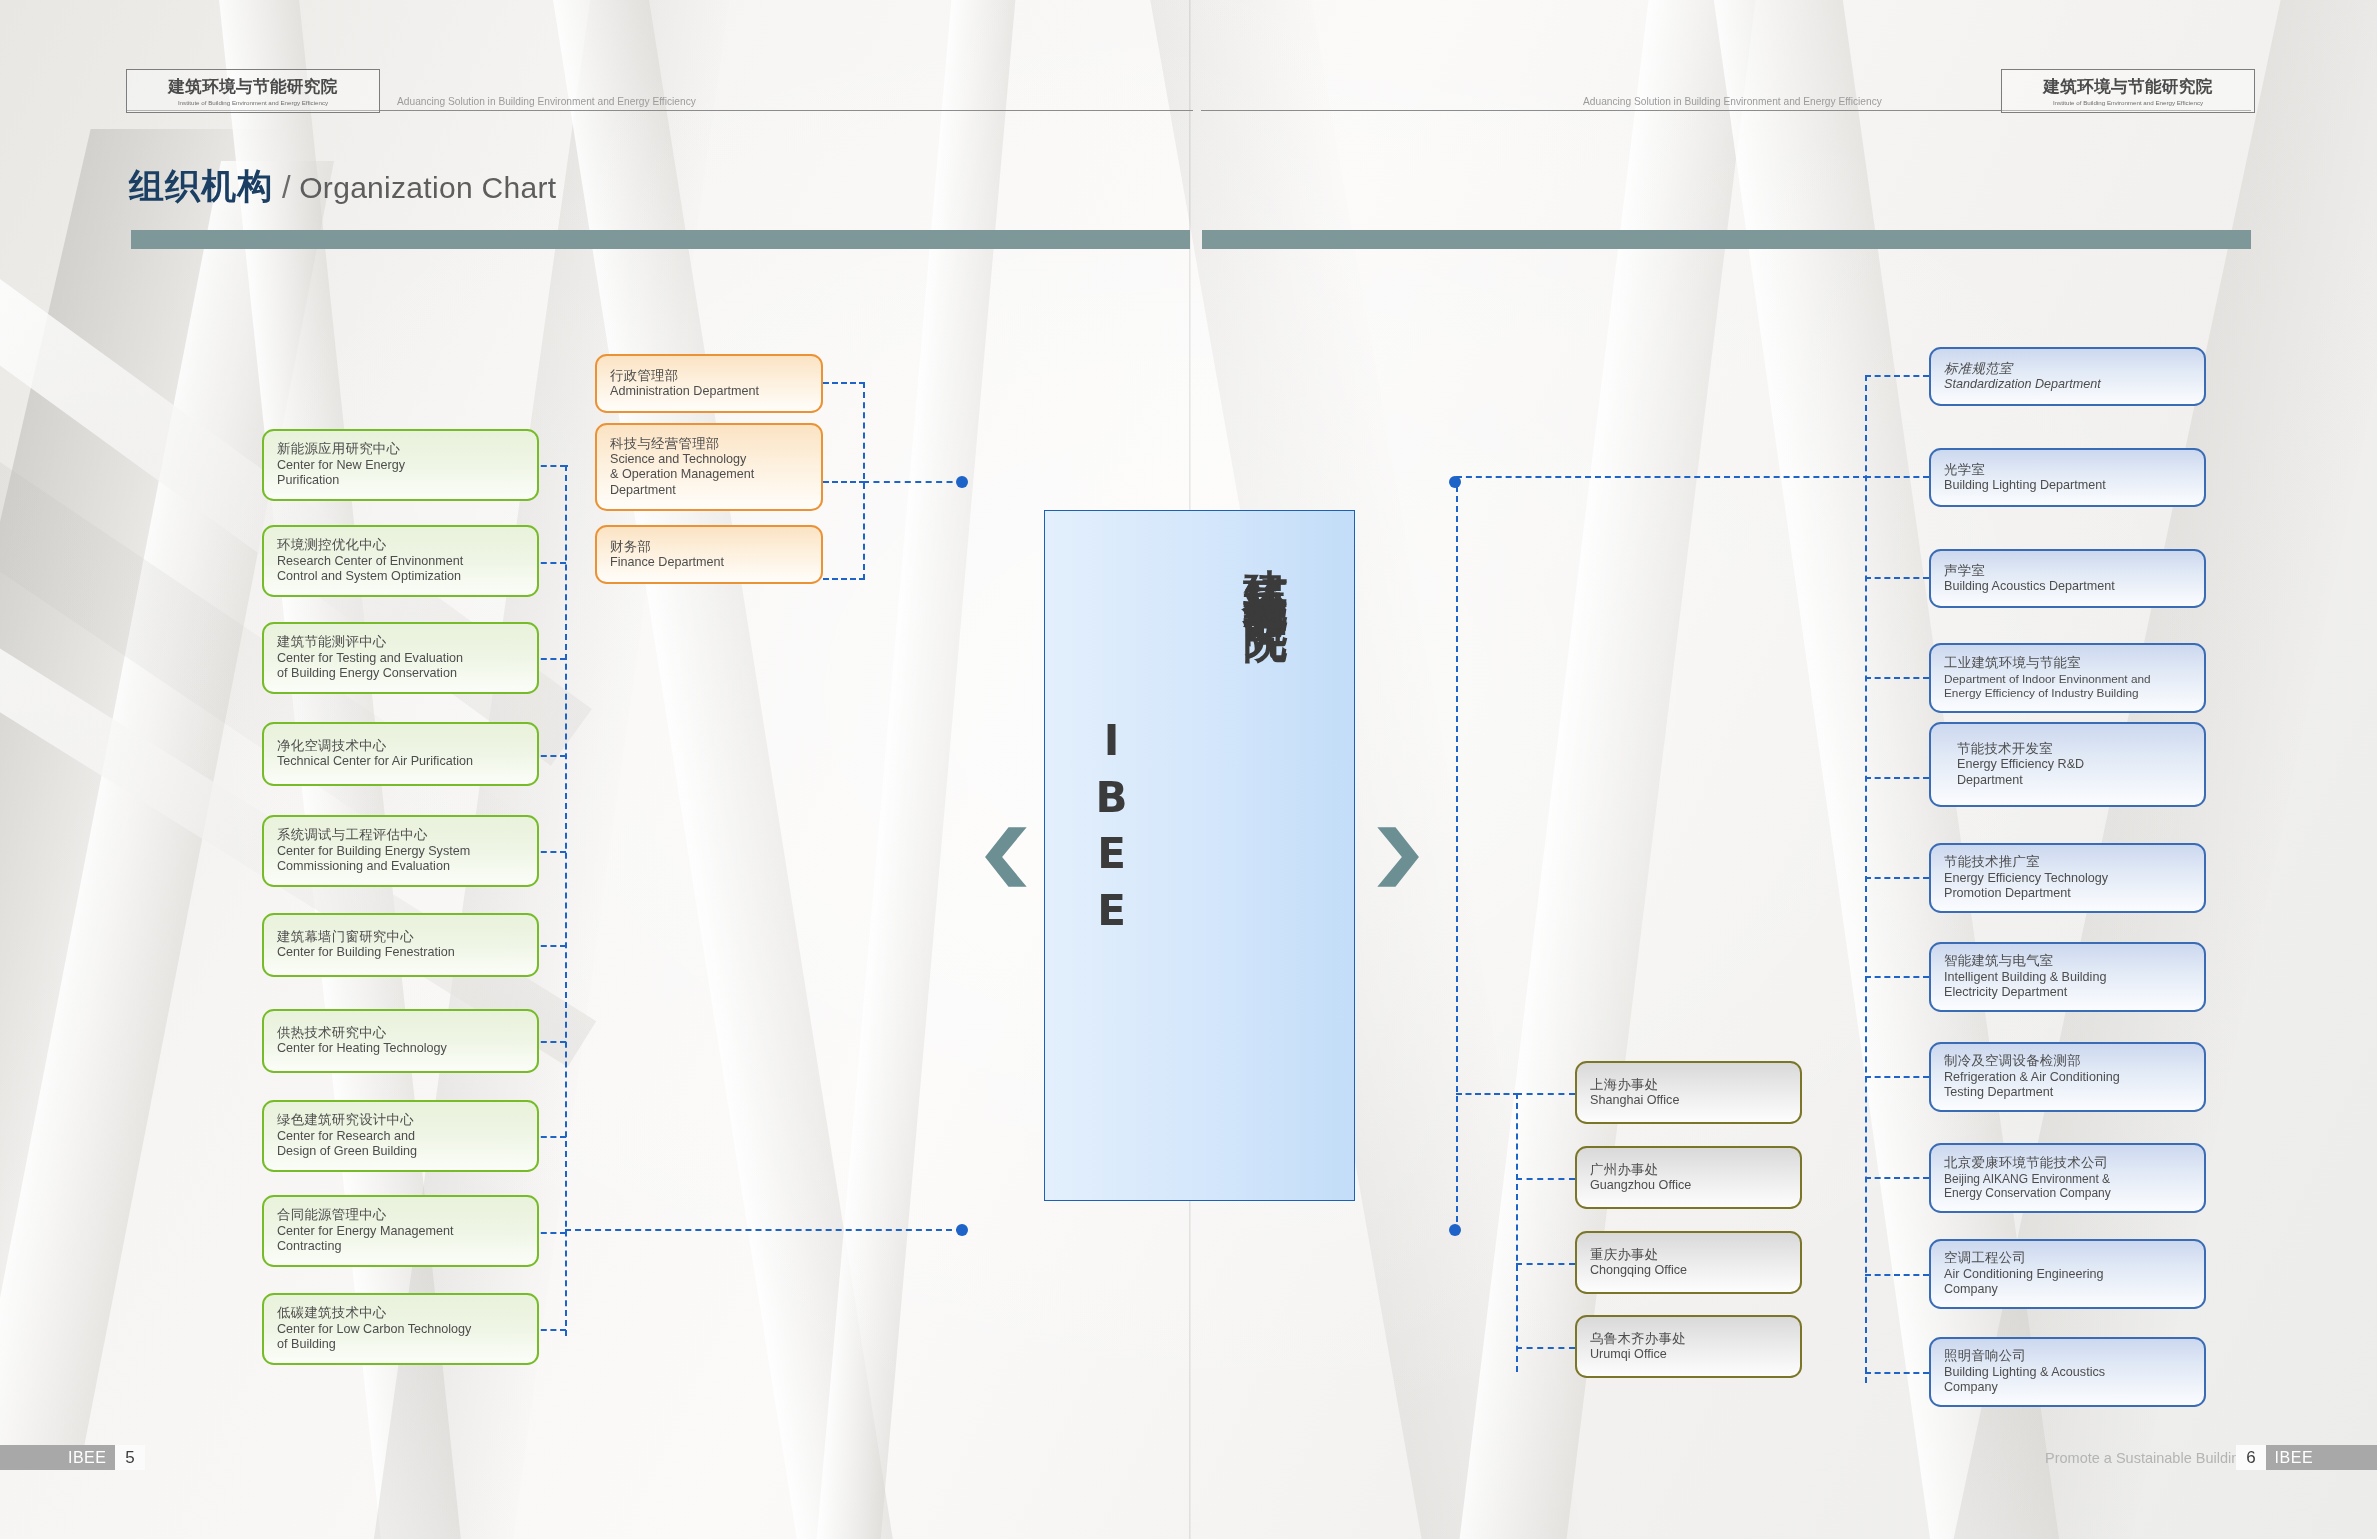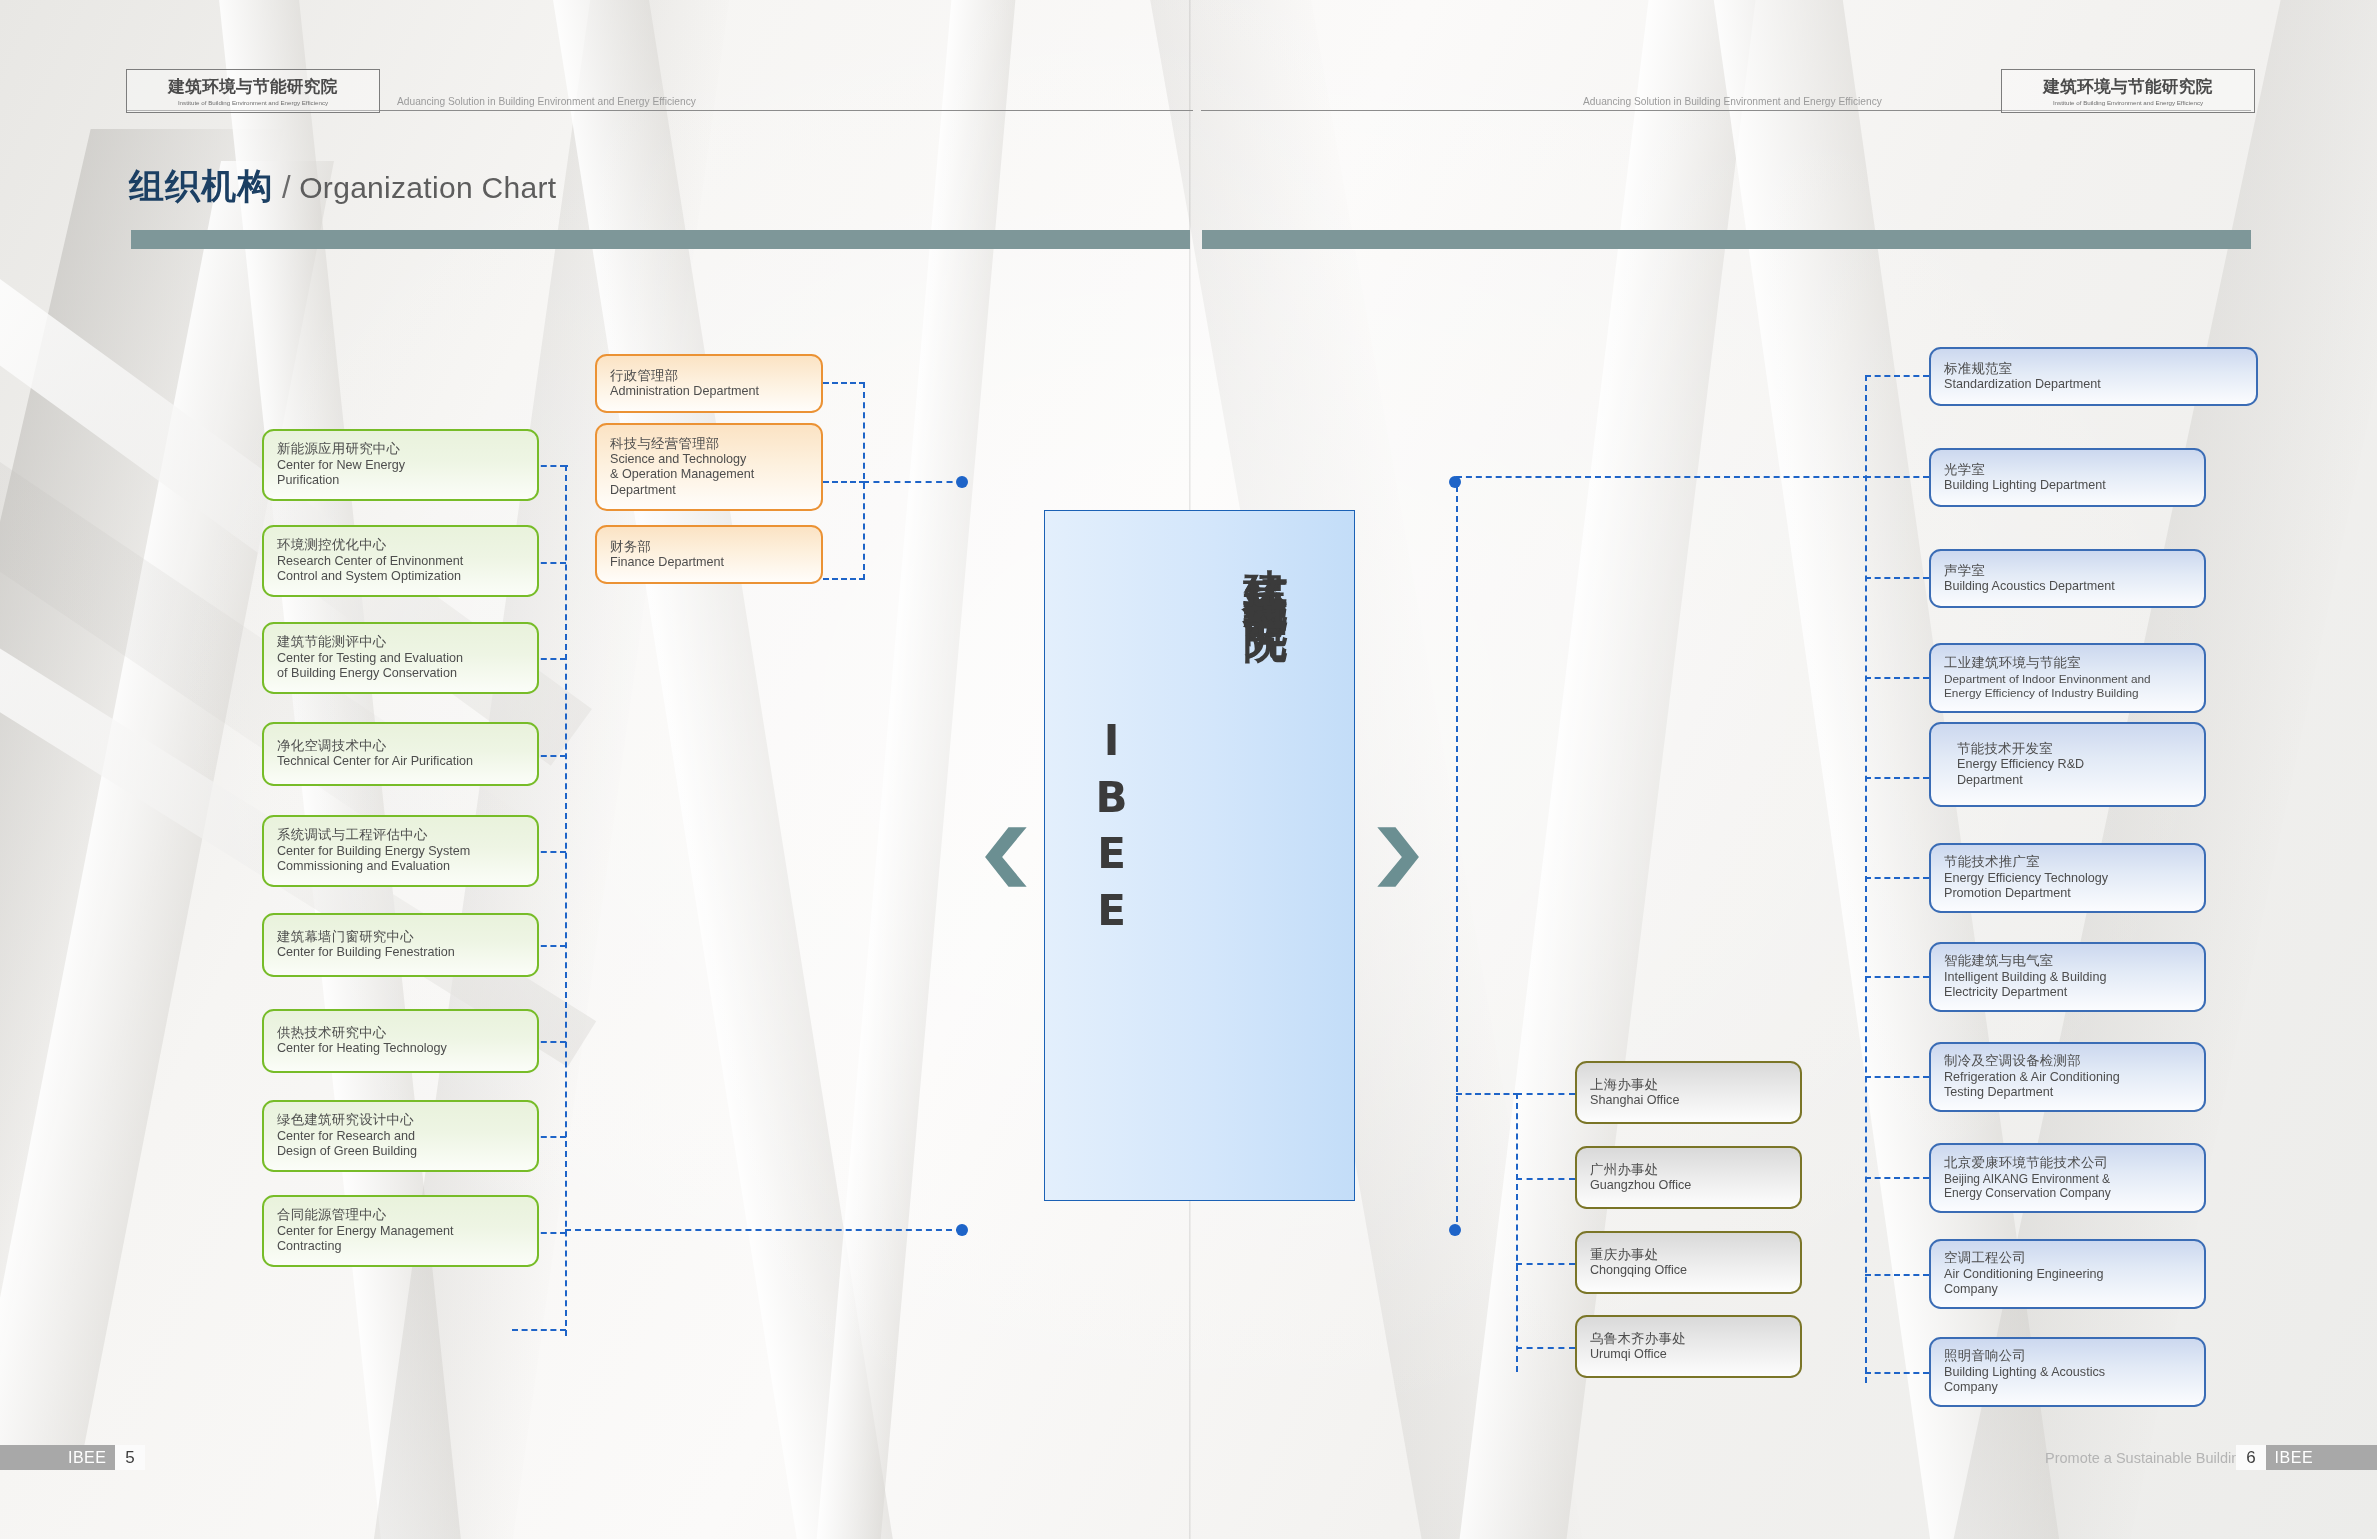--- a/index.html
+++ b/index.html
@@ -231,37 +231,42 @@
   <div class="node n-green" style="left:236px;top:1100px;width:277px;height:72px;">
     <div class="cn">绿色建筑研究设计中心</div>
     <div class="en">Center for Research and</div>
     <div class="en">Design of Green Building</div>
   </div>
   <div class="node n-green" style="left:236px;top:1195px;width:277px;height:72px;">
     <div class="cn">合同能源管理中心</div>
     <div class="en">Center for Energy Management</div>
     <div class="en">Contracting</div>
   </div>
+  <div class="node n-green" style="left:236px;top:1293px;width:277px;height:72px;">
+    <div class="cn">低碳建筑技术中心</div>
+    <div class="en">Center for Low Carbon Technology</div>
+    <div class="en">of Building</div>
+  </div>
 
   <div class="node n-orange" style="left:595px;top:354px;width:228px;height:59px;">
     <div class="cn">行政管理部</div>
     <div class="en">Administration Department</div>
   </div>
   <div class="node n-orange" style="left:595px;top:423px;width:228px;height:88px;">
     <div class="cn">科技与经营管理部</div>
     <div class="en">Science and Technology</div>
     <div class="en">&amp; Operation Management</div>
     <div class="en">Department</div>
   </div>
   <div class="node n-orange" style="left:595px;top:525px;width:228px;height:59px;">
     <div class="cn">财务部</div>
     <div class="en">Finance Department</div>
   </div>
 
-  <div class="node n-blue" style="left:1929px;top:347px;width:329px;height:59px;">
+  <div class="node n-blue" style="left:1929px;top:347px;width:277px;height:59px;font-style:italic;">
     <div class="cn">标准规范室</div>
     <div class="en">Standardization Department</div>
   </div>
   <div class="node n-blue" style="left:1929px;top:448px;width:277px;height:59px;">
     <div class="cn">光学室</div>
     <div class="en">Building Lighting Department</div>
   </div>
   <div class="node n-blue" style="left:1929px;top:549px;width:277px;height:59px;">
     <div class="cn">声学室</div>
     <div class="en">Building Acoustics Department</div>

